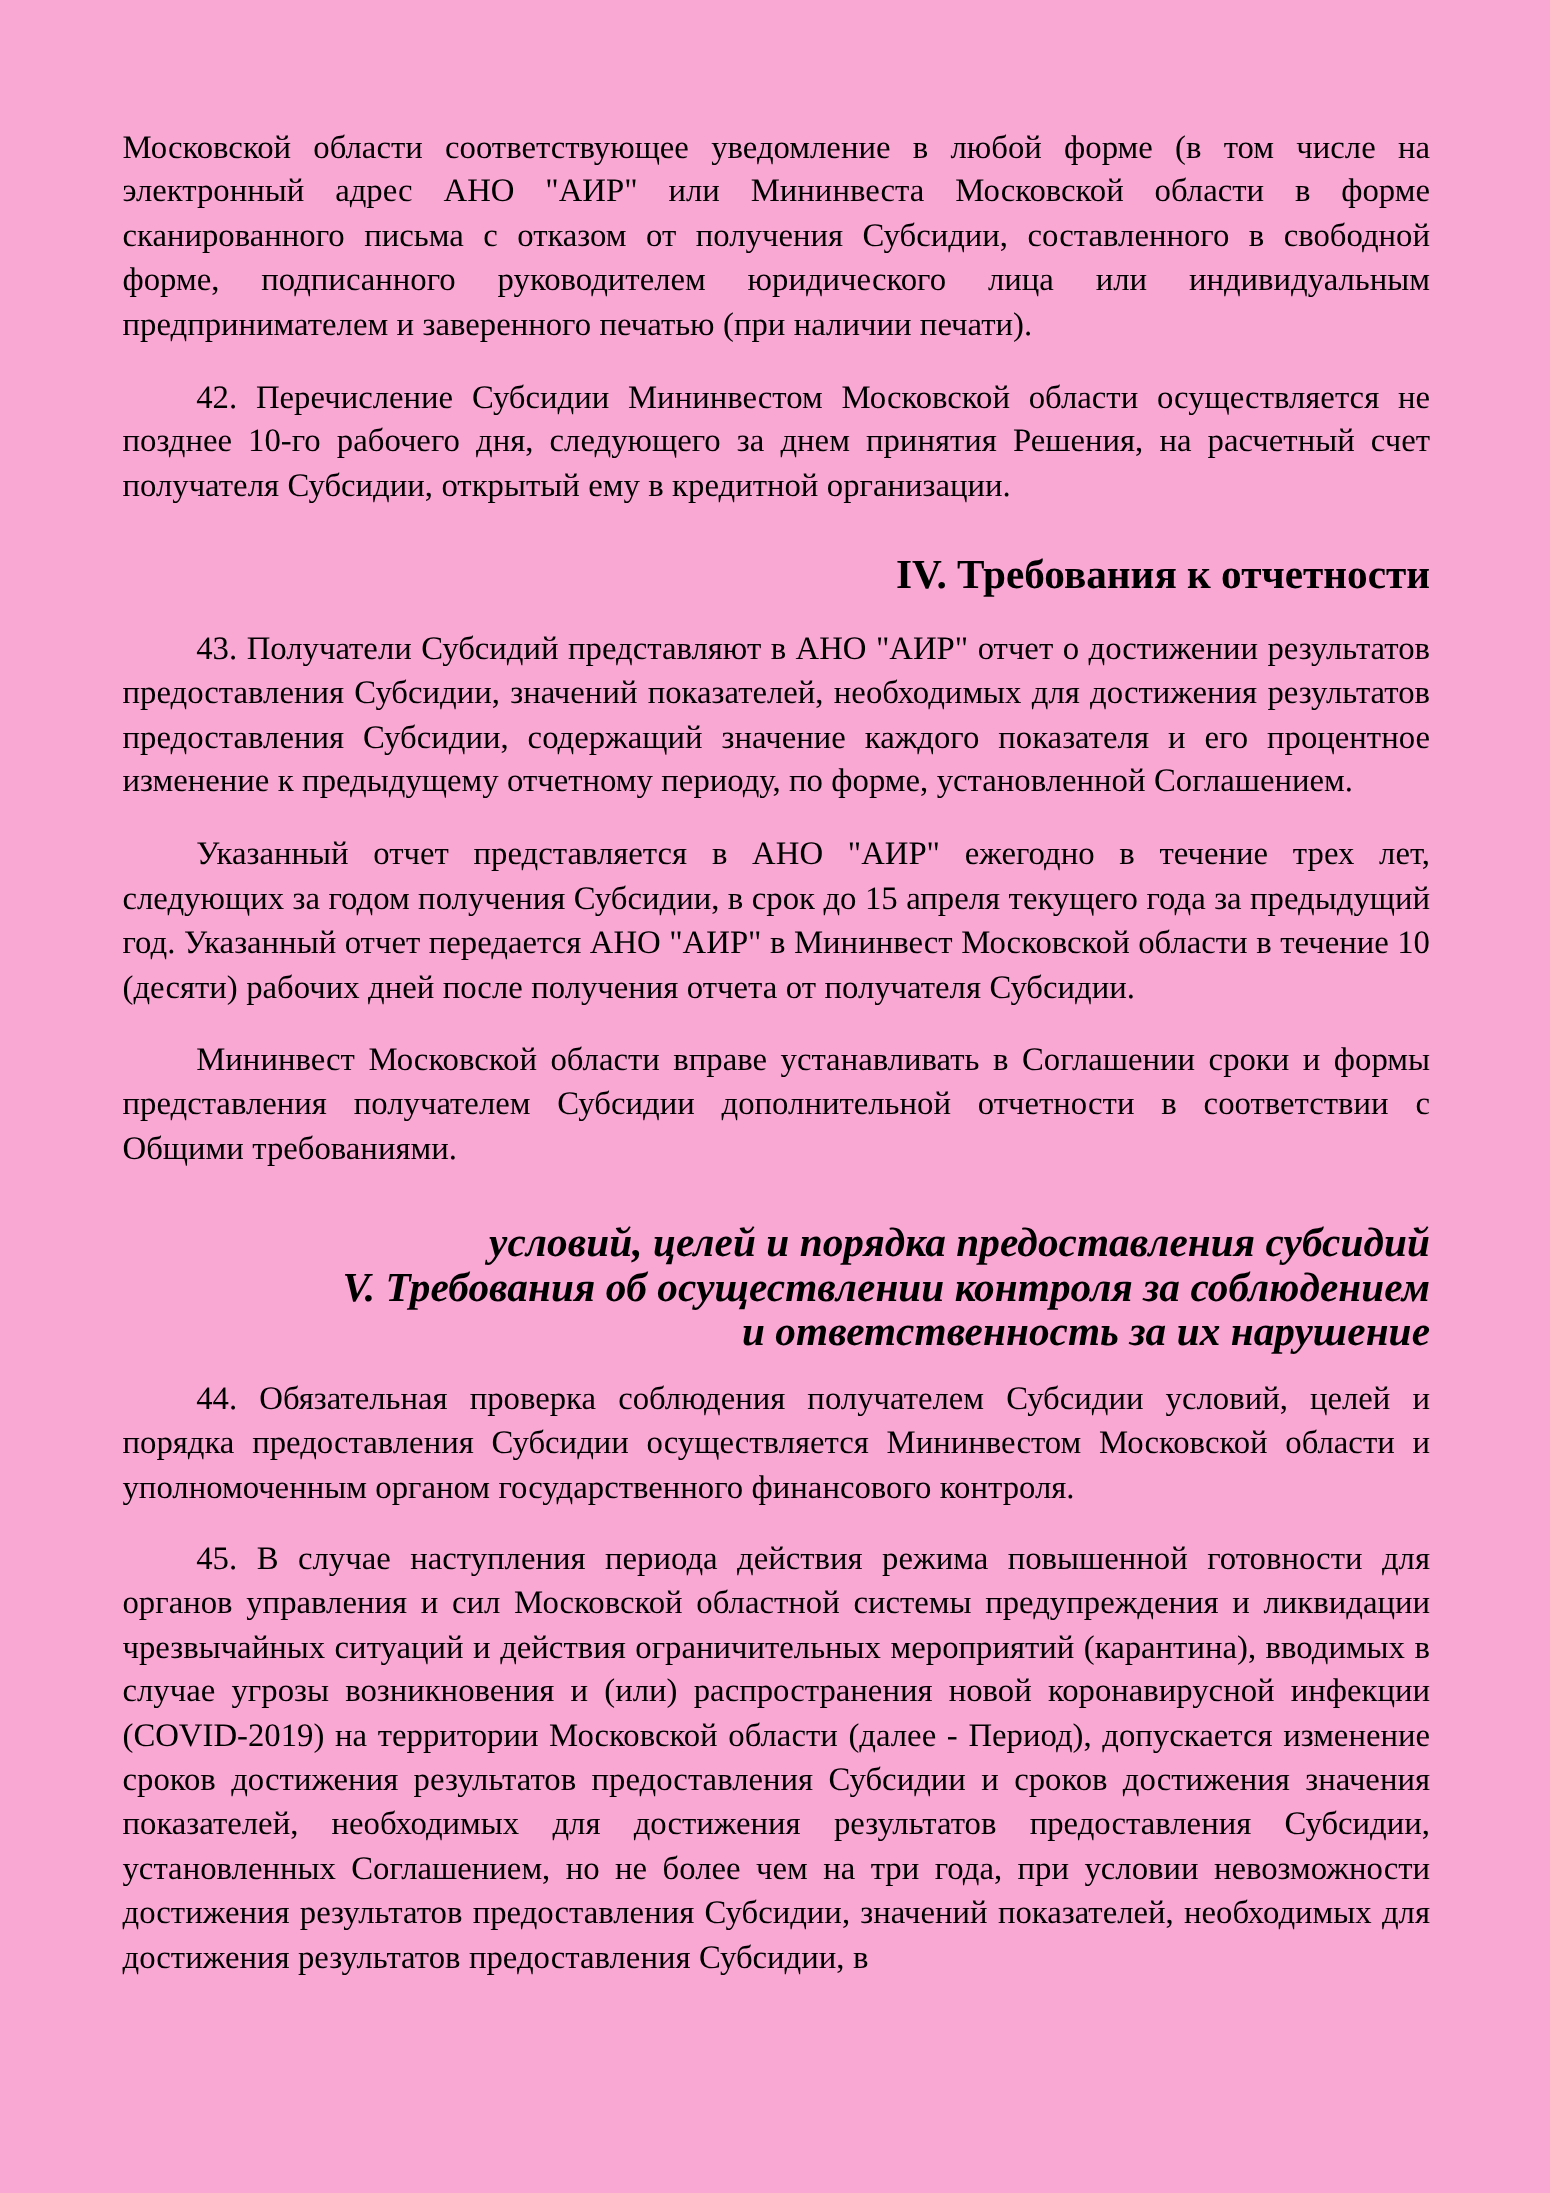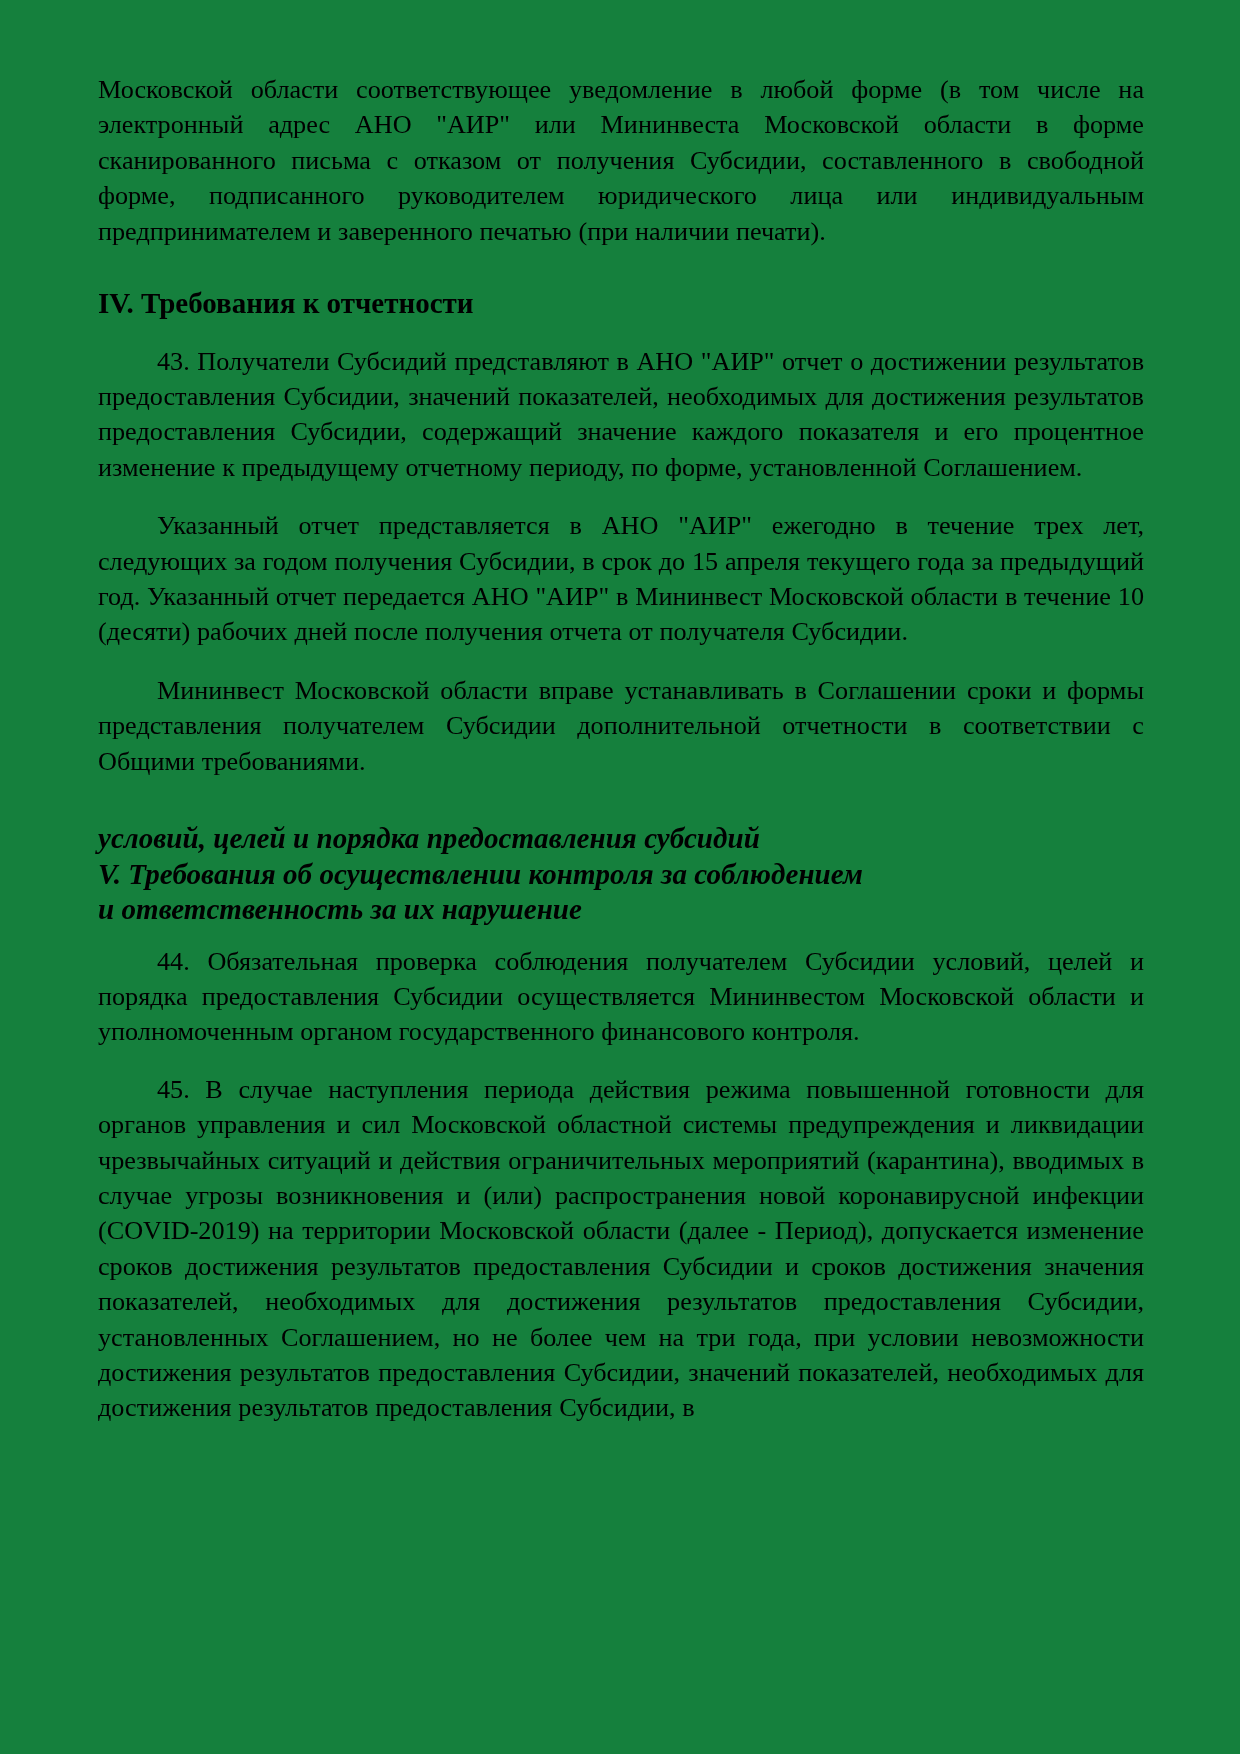--- a/index.html
+++ b/index.html
@@ -13,22 +13,22 @@
     height: 1754px;
     font-family: "Liberation Serif", "DejaVu Serif", serif;
     color: #000000;
     -webkit-font-smoothing: antialiased;
   }
   .page {
     position: relative;
     box-sizing: border-box;
     width: 1240px;
     height: 1754px;
-    padding: 72px 96px 90px 98px;
-    background: #15803d;
+    padding: 100px 96px 90px 98px;
+    background: #f9a8d4;
     overflow: hidden;
   }
   .doc-body {
     width: 1046px;
   }
   p.para {
     margin: 0 0 23px 0;
     font-size: 26.2px;
     line-height: 35.4px;
     text-align: justify;
@@ -38,24 +38,24 @@
     word-spacing: 0.2px;
   }
   p.para.no-indent {
     text-indent: 0;
   }
   p.para.tight {
     margin-bottom: 22px;
   }
   h2.heading {
     margin: 0;
-    font-size: 29px;
+    font-size: 33px;
     line-height: 35.5px;
     font-weight: bold;
-    text-align: left;
+    text-align: right;
     text-indent: 0;
     font-family: Liberation Serif, serif;
   }
   h2.heading-single {
     padding: 14px 0 22px 0;
   }
   h2.heading-multi {
     font-style: italic;
     padding: 19px 0 16px 0;
     letter-spacing: 0.05px;
@@ -66,20 +66,21 @@
 </style>
 </head>
 <body>
 
 <div class="page">
   <div class="doc-body">
 
     <p class="para no-indent">Московской области соответствующее уведомление в любой форме (в том числе на электронный адрес АНО "АИР" или Мининвеста Московской области в форме сканированного письма с отказом от получения Субсидии, составленного в свободной форме, подписанного руководителем юридического лица или индивидуальным предпринимателем и заверенного печатью (при наличии печати).</p>
 
 
+    <p class="para">42. Перечисление Субсидии Мининвестом Московской области осуществляется не позднее 10-го рабочего дня, следующего за днем принятия Решения, на расчетный счет получателя Субсидии, открытый ему в кредитной организации.</p>
 
     <h2 class="heading heading-single">IV. Требования к отчетности</h2>
 
     <p class="para">43. Получатели Субсидий представляют в АНО "АИР" отчет о достижении результатов предоставления Субсидии, значений показателей, необходимых для достижения результатов предоставления Субсидии, содержащий значение каждого показателя и его процентное изменение к предыдущему отчетному периоду, по форме, установленной Соглашением.</p>
 
     <p class="para">Указанный отчет представляется в АНО "АИР" ежегодно в течение трех лет, следующих за годом получения Субсидии, в срок до 15 апреля текущего года за предыдущий год. Указанный отчет передается АНО "АИР" в Мининвест Московской области в течение 10 (десяти) рабочих дней после получения отчета от получателя Субсидии.</p>
 
     <p class="para">Мининвест Московской области вправе устанавливать в Соглашении сроки и формы представления получателем Субсидии дополнительной отчетности в соответствии с Общими требованиями.</p>
 
     <h2 class="heading heading-multi">

